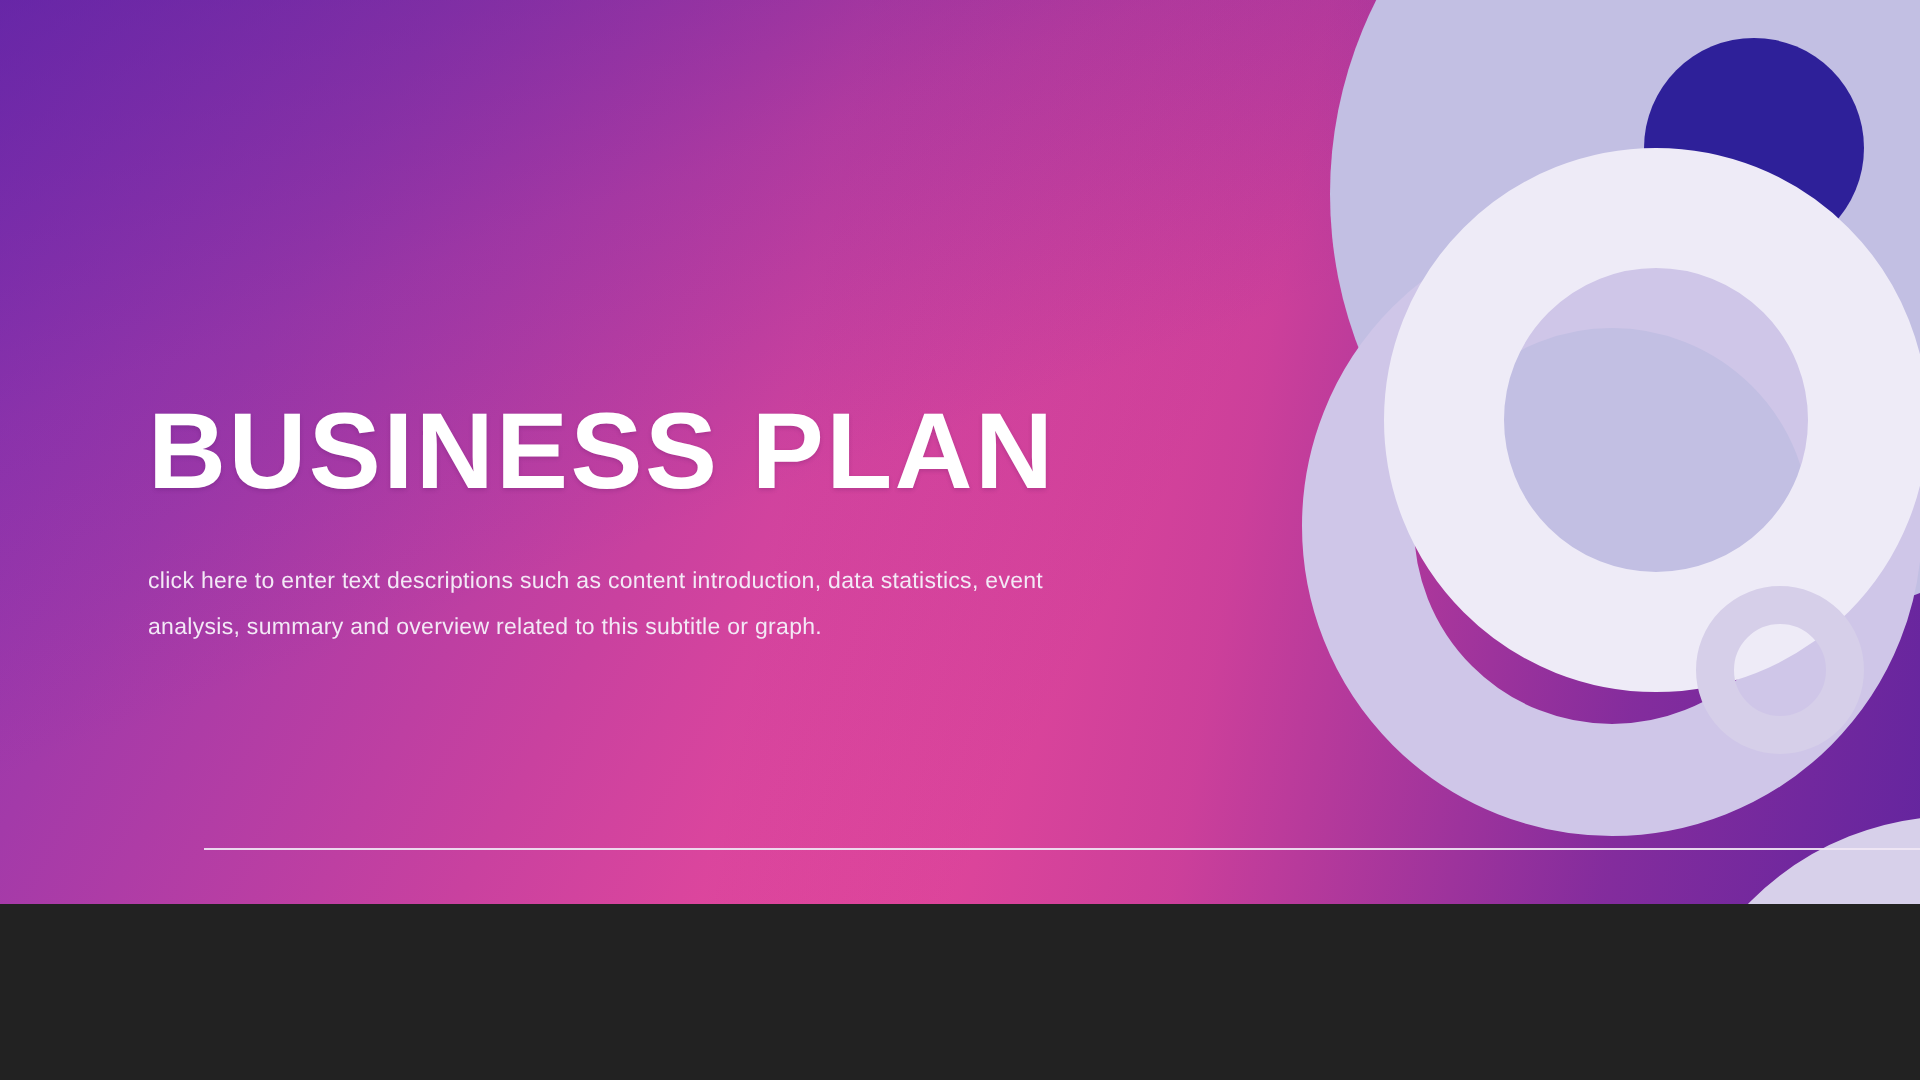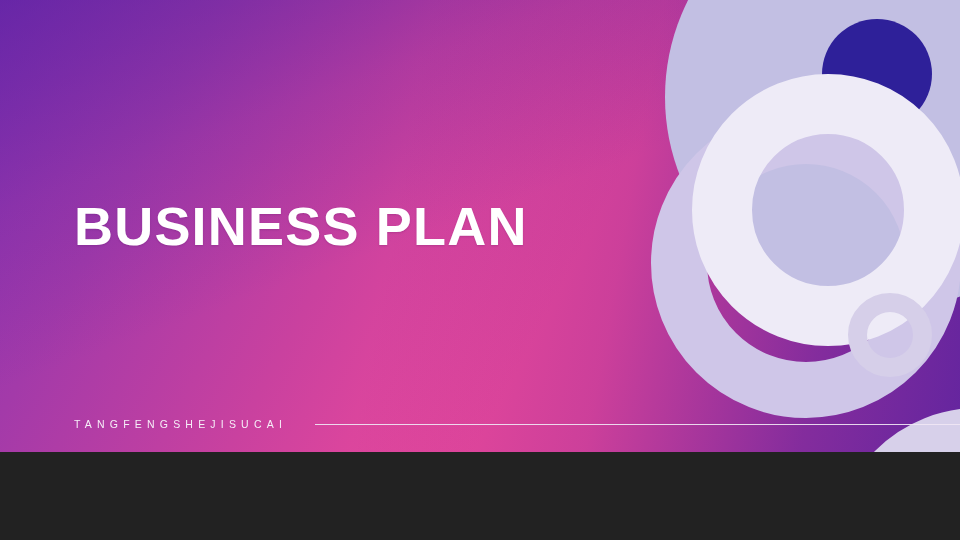--- a/index.html
+++ b/index.html
@@ -171,20 +171,20 @@
     <div class="circ c-ring-lav"></div>
     <div class="circ c-ring-white"></div>
     <div class="circ c-ring-small"></div>
     <div class="circ c-ring-corner"></div>
   </div>
 
   <div class="content">
     <h1 class="title">
       <span>BUSINESS PLAN</span><br>
     </h1>
+    <p class="subtitle">click here to enter text descriptions such as content introduction, data statistics, event analysis, summary and overview related to this subtitle or graph.</p>
   </div>
 
   <div class="footer">
-    <span class="footer-brand">TANGFENGSHEJISUCAI</span>
     <span class="footer-rule"></span>
   </div>
 
 </div>
 
 </body></html>

